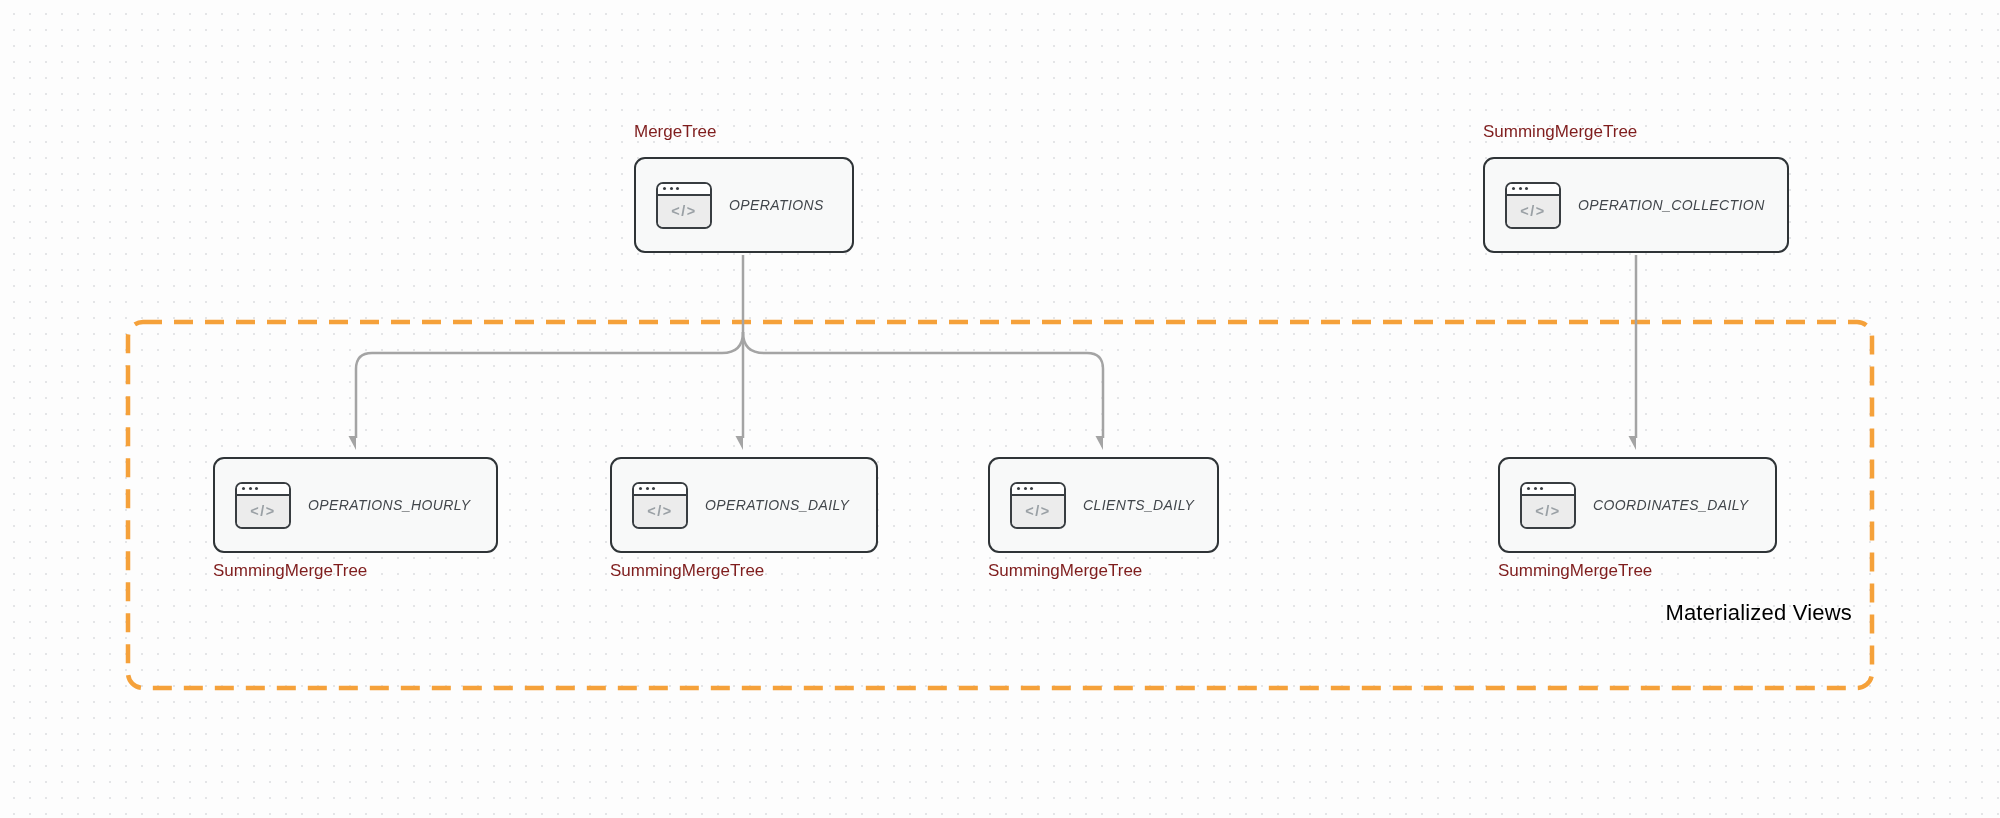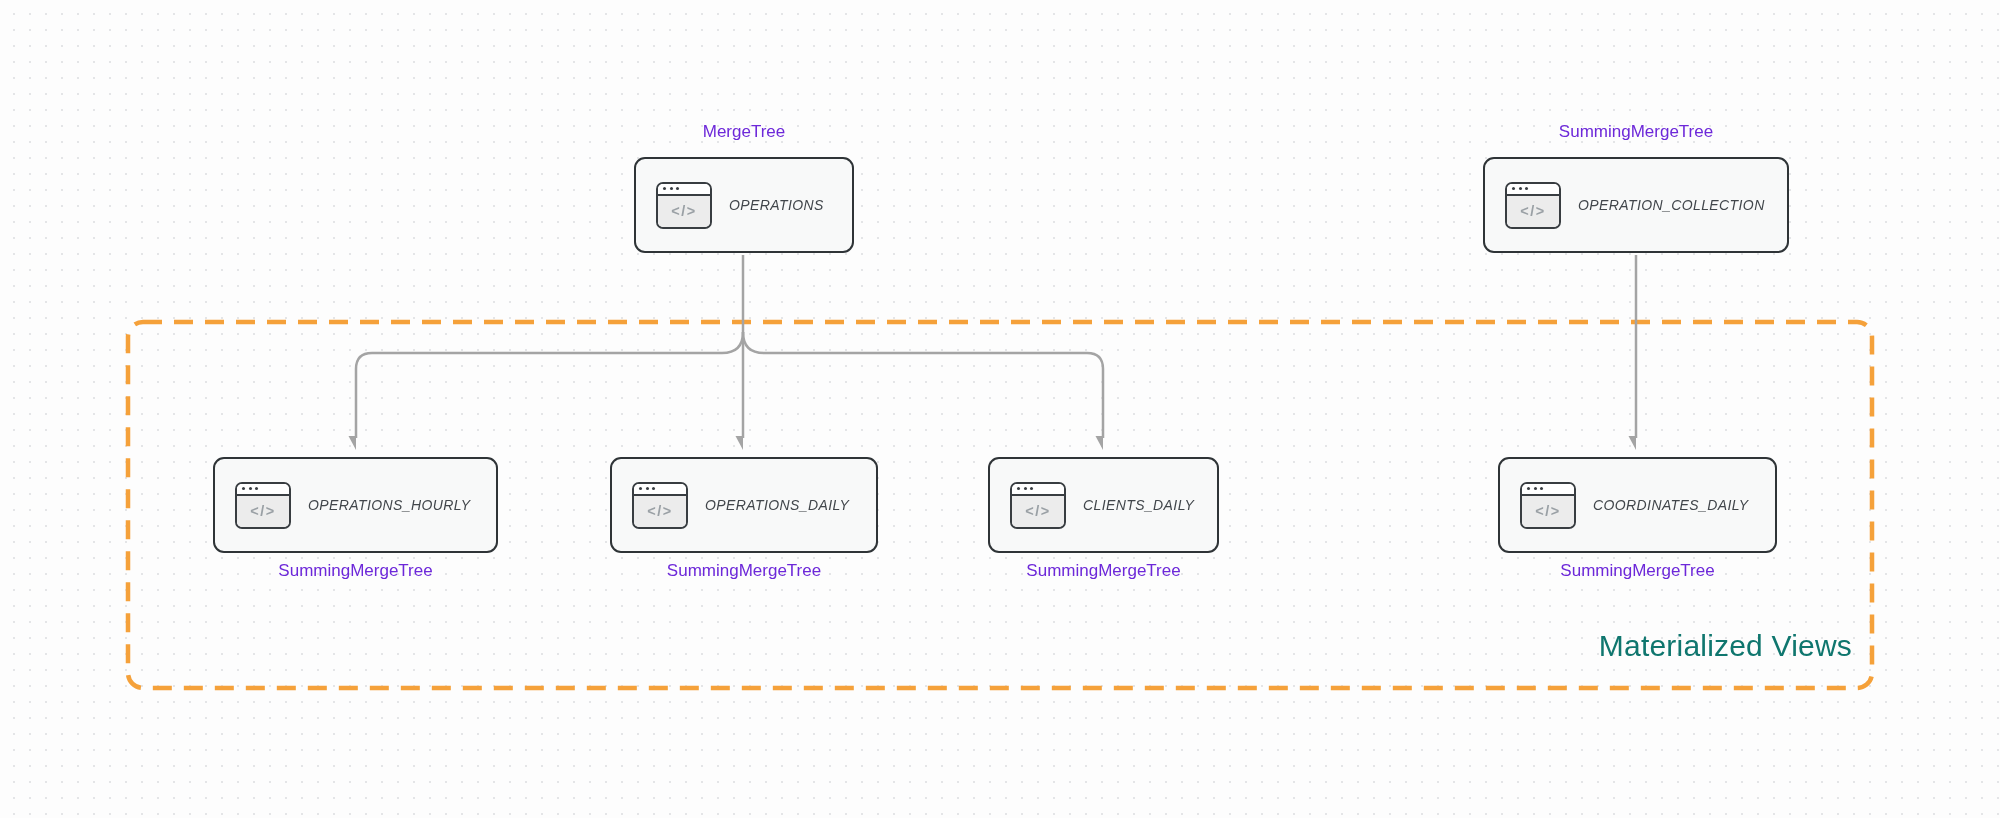--- a/index.html
+++ b/index.html
@@ -56,35 +56,35 @@
     flex:1 1 auto;
     background:#ececec;
     display:flex; align-items:center; justify-content:center;
     color:#9aa0a5;
     font-size:14.5px; font-weight:700; letter-spacing:1.5px;
   }
 
   
   .engine-label {
     position:absolute;
-    text-align:center;
+    text-align:left;
     font-size:17px;
-    color:#6d28d9;
+    color:#7f1d1d;
     z-index:3;
     white-space:nowrap;
   }
 
   
   .group-label {
     position:absolute;
-    left:1500px; top:629px; width:352px;
+    left:1500px; top:600px; width:352px;
     text-align:right;
-    font-size:30px;
+    font-size:22px;
     font-weight:500;
-    color:#0f766e;
+    color:#000000;
     letter-spacing:.2px;
     z-index:2;
     white-space:nowrap;
   }
 
   
   #n-operations            { left:634px;  top:157px; width:220px; }
   #n-operation-collection  { left:1483px; top:157px; width:306px; }
   #n-operations-hourly     { left:213px;  top:457px; width:285px; }
   #n-operations-daily      { left:610px;  top:457px; width:268px; }

